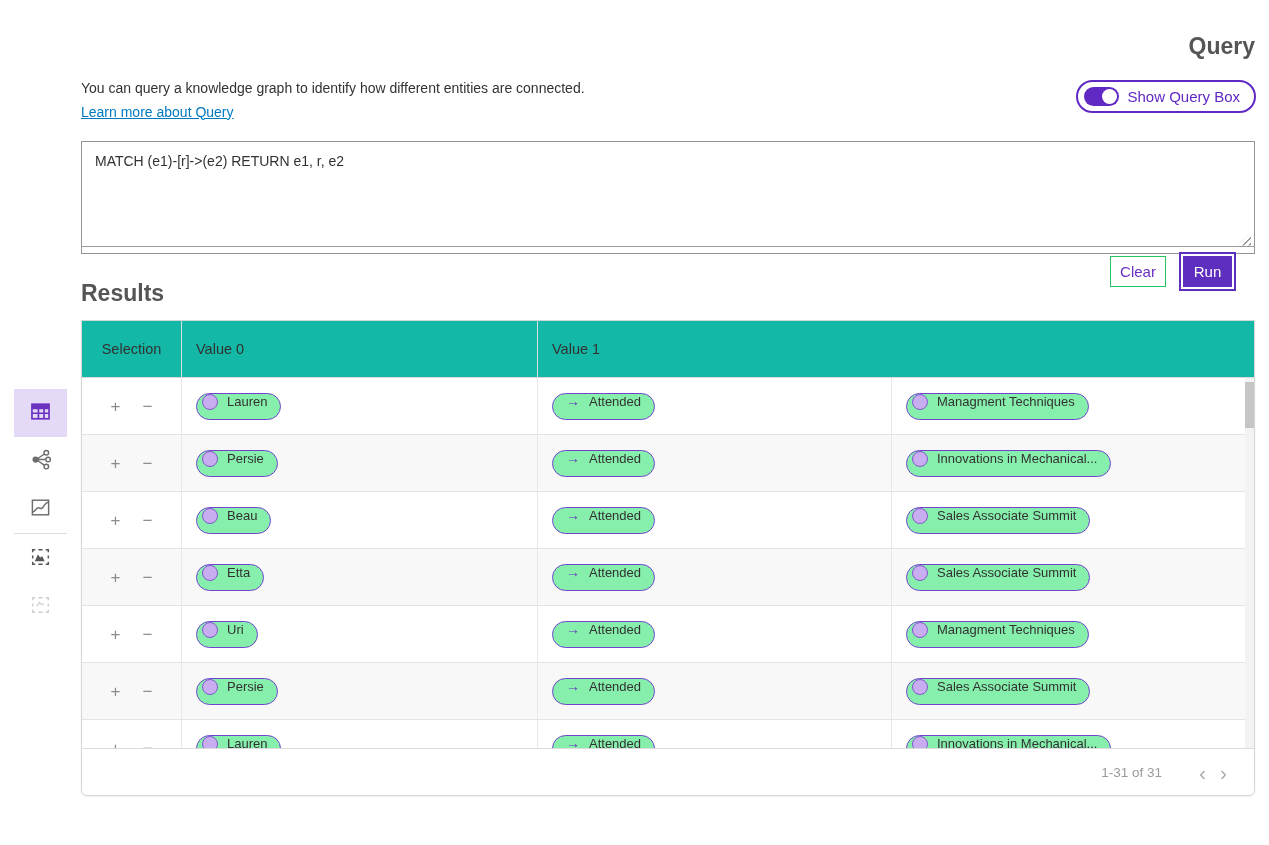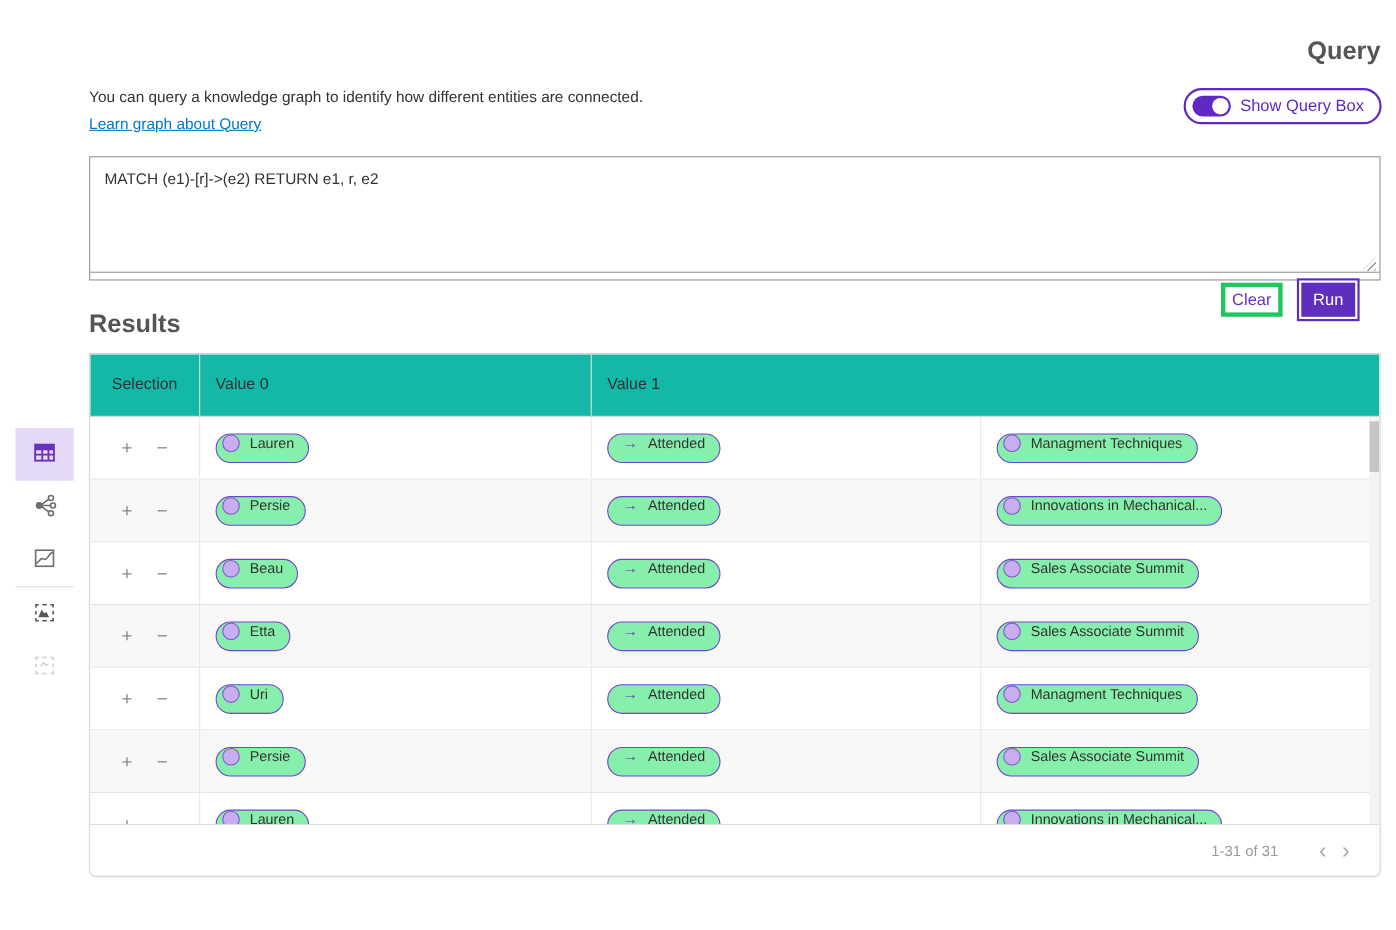--- a/index.html
+++ b/index.html
@@ -28,21 +28,21 @@
   .switch{position:relative;width:35px;height:19px;background:#6129c4;border-radius:10px;flex:0 0 auto;}
   .switch .knob{position:absolute;top:2px;right:2px;width:15px;height:15px;background:#ffffff;border-radius:50%;}
   
   .query-box{position:relative;margin-top:20px;border:1px solid #949494;height:113px;box-sizing:border-box;background:#fff;}
   .query-input{display:block;width:100%;height:105px;box-sizing:border-box;border:none;border-bottom:1px solid #9a9a9a;
     resize:none;outline:none;padding:11px 13px;font-family:"Liberation Sans",sans-serif;font-size:14px;color:#323232;background:transparent;}
   .resize-handle{position:absolute;top:91px;right:3px;width:13px;height:13px;pointer-events:none;
     background:repeating-linear-gradient(135deg,#9a9a9a 0 1px,transparent 1px 4px);
     clip-path:polygon(100% 0,100% 100%,0 100%);}
   .query-actions{height:49px;display:flex;align-items:center;justify-content:flex-end;padding-right:22px;}
-  .btn-clear{min-width:56px;height:31px;background:#ffffff;border:4px solid #22c55e;color:#6a30c0;
+  .btn-clear{min-width:56px;height:31px;background:#ffffff;border:1px solid #22c55e;color:#6a30c0;
     font-size:15px;font-family:inherit;cursor:pointer;}
   .btn-run{min-width:49px;height:31px;background:#5e2ebe;border:none;color:#ffffff;font-size:15px;
     font-family:inherit;cursor:pointer;margin-left:17px;box-shadow:0 0 0 2px #ffffff,0 0 0 4px #5e2ebe;}
   h2.results-title{margin-top:26px;}
   
   .results-card{margin-top:13px;border:1px solid #d6d6d6;border-radius:0 0 6px 6px;box-shadow:0 1px 2px rgba(0,0,0,0.07);
     background:#fff;overflow:hidden;}
   .table-viewport{position:relative;height:427px;overflow:hidden;}
   .thead{display:flex;height:57px;background:#14b8a6;border-bottom:1px solid #d9d9d9;box-sizing:border-box;}
   .hcell{display:flex;align-items:center;font-size:14.5px;color:#323232;box-sizing:border-box;border-right:1px solid #dcdcdc;}
@@ -122,21 +122,21 @@
         <path d="M4.5 8V5.5H7M10 5.5h4M17 5.5h2.5V8M19.5 11v3M19.5 17v2.5H17M14 19.5h-4M7 19.5H4.5V17M4.5 14v-3"></path>
         <path d="M8.5 13.5l2.5-3.5 2.2 2.3 2.3-1.3" stroke-width="1.2"></path>
       </svg>
     </span>
   </button>
 </aside>
 
 <main class="content">
   <h1 class="page-title">Query</h1>
   <p class="description">You can query a knowledge graph to identify how different entities are connected.</p>
-  <a class="learn-link" href="#">Learn graph about Query</a>
+  <a class="learn-link" href="#">Learn more about Query</a>
 
   <div class="toggle-pill">
     <span class="switch">
         <span class="knob"></span>
       </span>
     <span>Show Query Box</span>
   </div>
 
   <div class="query-box">
     <textarea class="query-input" spellcheck="false" style="">MATCH (e1)-[r]-&gt;(e2) RETURN e1, r, e2</textarea>

